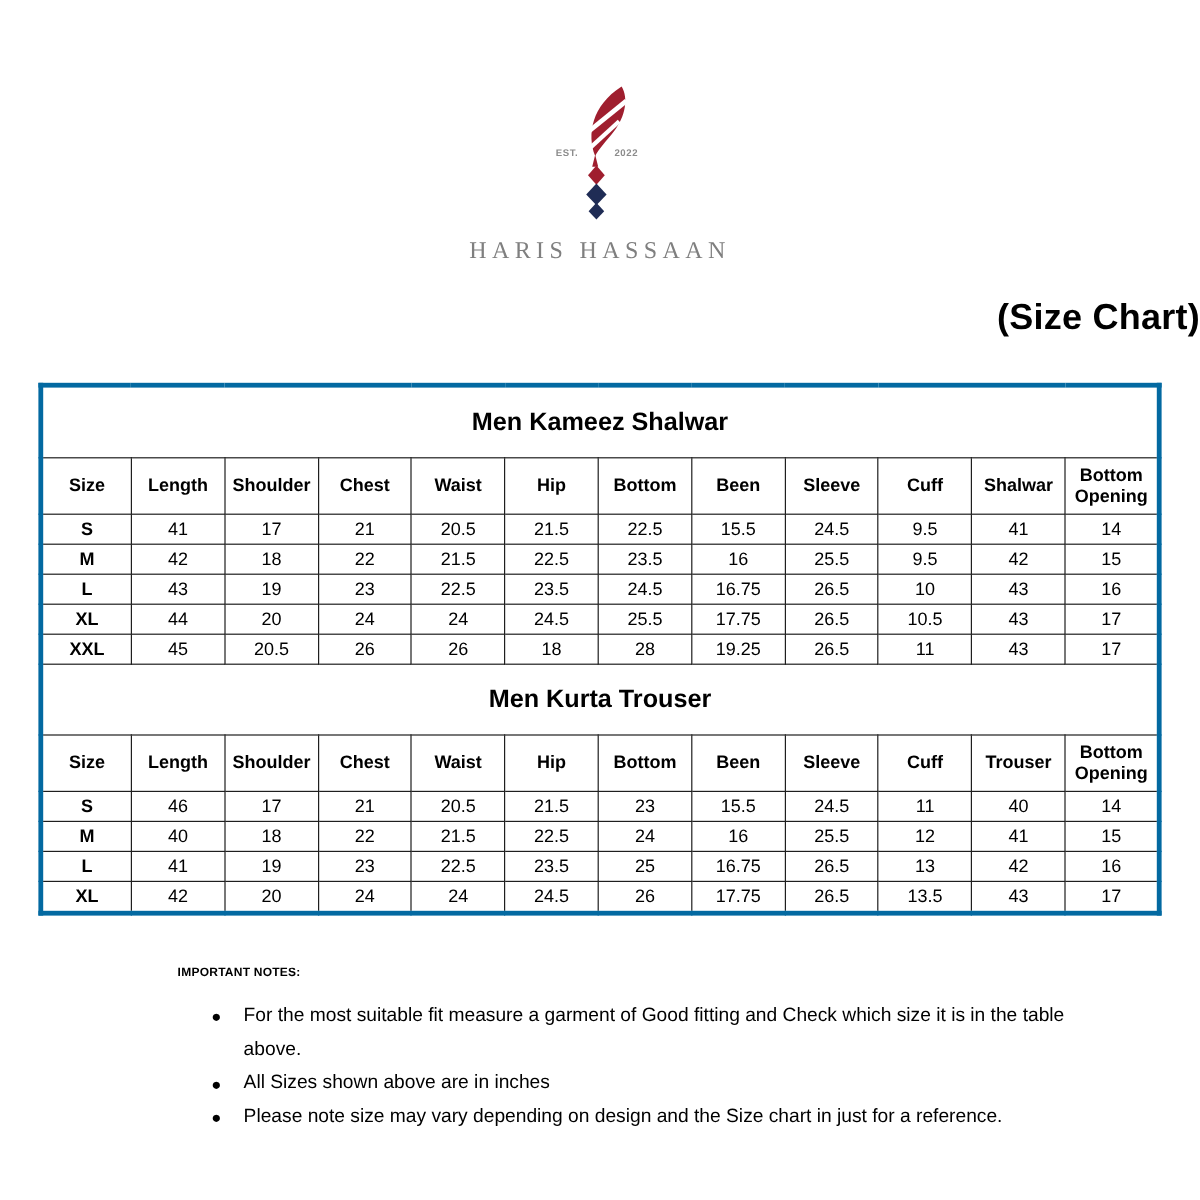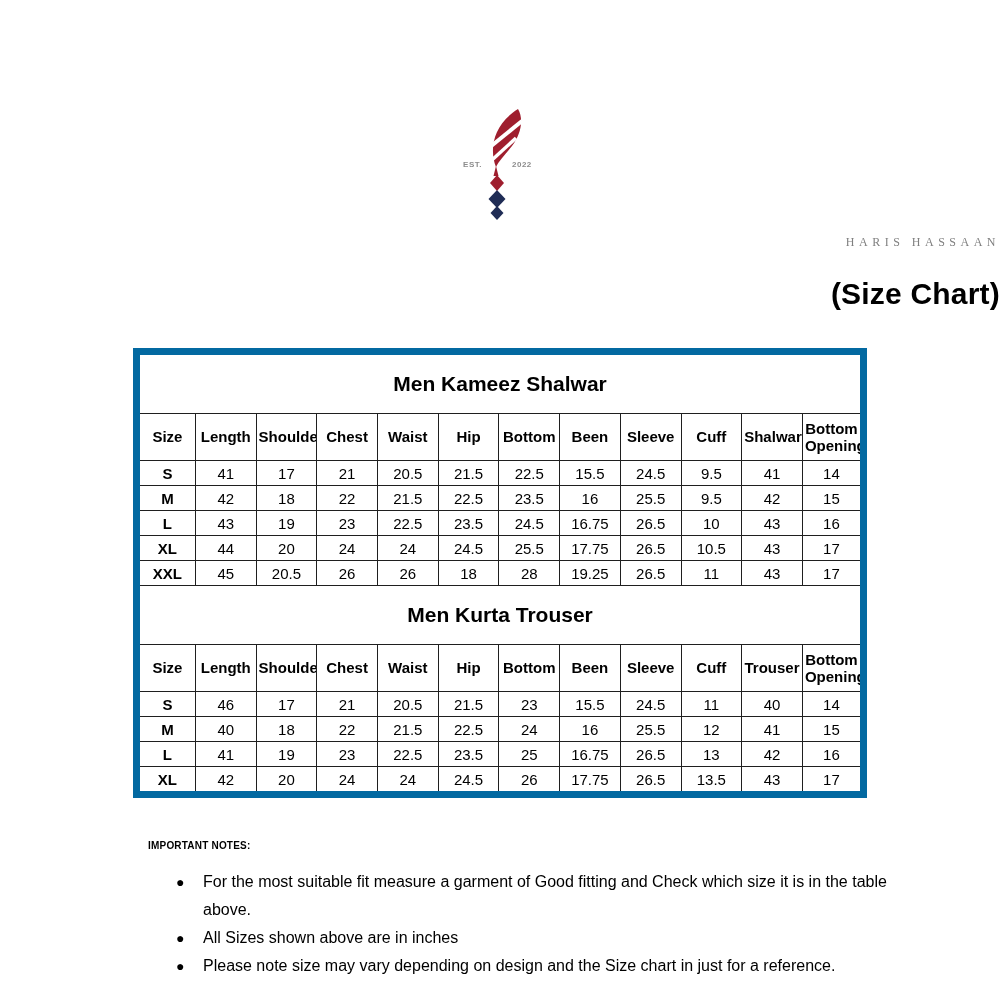--- a/index.html
+++ b/index.html
@@ -2,38 +2,38 @@
 <html><head>
 <meta charset="utf-8">
 <style>
   html,body{margin:0;padding:0;background:#ffffff;}
   body{
     width:1000px;height:1000px;overflow:hidden;
     font-family:"Liberation Sans",sans-serif;color:#000;
     position:relative;
   }
   
-  .logo-block{padding-top:107px;text-align:right;}
+  .logo-block{padding-top:70px;text-align:center;}
   .logo-figure{display:block;margin:0 auto;}
   .brand-name{
     margin-top:12px;
     font-family:"Liberation Serif",serif;
-    font-size:12px;letter-spacing:4.5px;
+    font-size:20px;letter-spacing:4.5px;
     color:#7f7f7f;font-weight:400;
   }
   
   .page-title{
     margin-top:27px;text-align:right;
     font-size:30px;font-weight:bold;letter-spacing:0.2px;
   }
   
   table.size-table{
-    width:734px;margin:37px auto 0 auto;
+    width:936px;margin:37px auto 0 auto;
     border-collapse:collapse;table-layout:fixed;
-    border:7px solid #0369a1;
+    border:4px solid #0369a1;
   }
   table.size-table td{
     border:1.5px solid #1f1f1f;
     text-align:center;vertical-align:middle;
     padding:0 2px;overflow:hidden;
   }
   tr.section-title-row td{
     height:58px;font-size:21px;font-weight:bold;
   }
   tr.header-row td{

